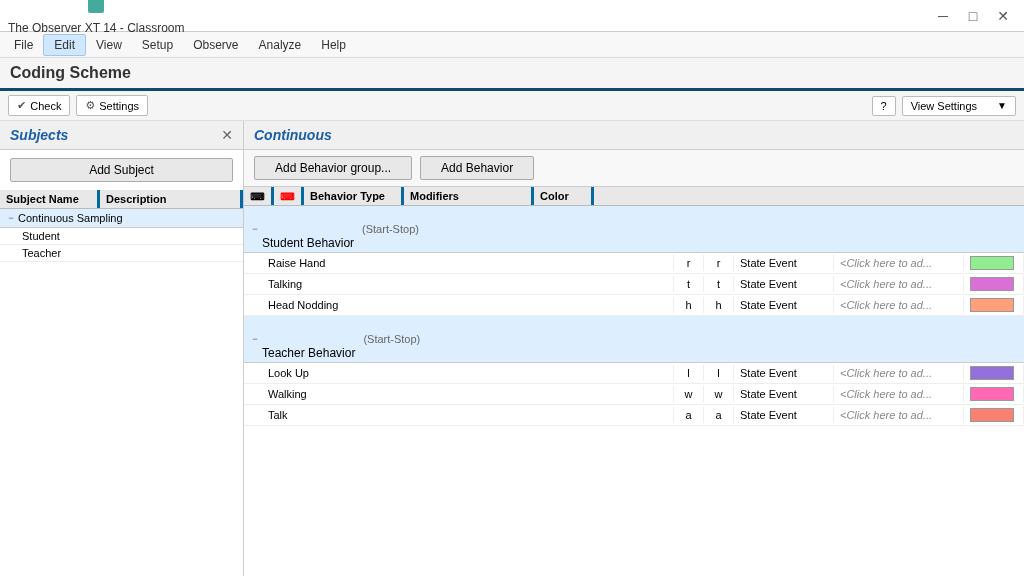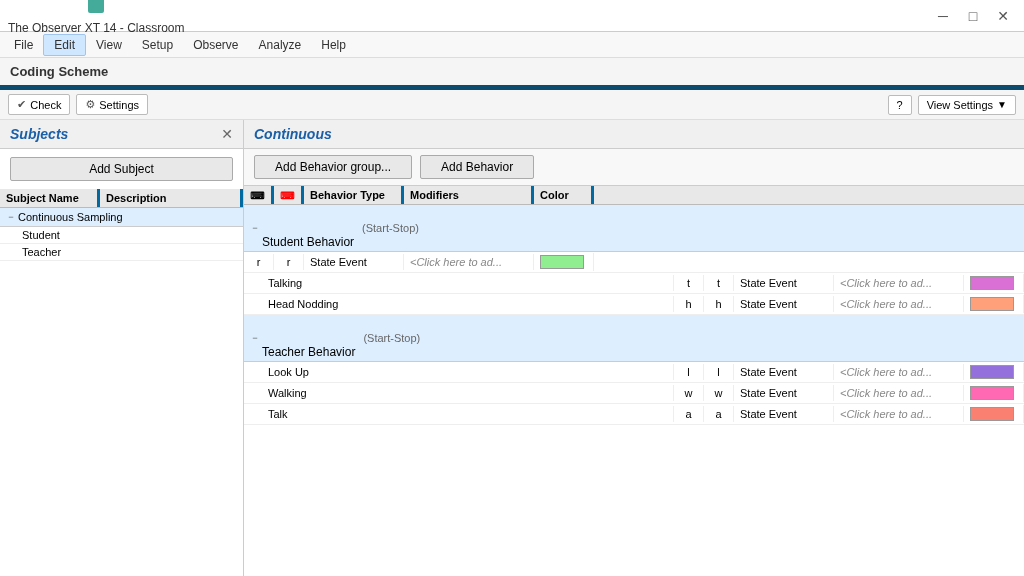--- a/index.html
+++ b/index.html
@@ -12,28 +12,28 @@
     .title-bar-title { font-size: 12px; color: #333; }
     .title-bar-controls { display: flex; gap: 4px; }
     .title-bar-btn { width: 26px; height: 20px; border: none; background: transparent; cursor: pointer; font-size: 14px; color: #555; display: flex; align-items: center; justify-content: center; }
 
     
     .menu-bar { display: flex; align-items: center; background: #f8f8f8; height: 26px; padding: 0 4px; border-bottom: 1px solid #ddd; }
     .menu-item { padding: 3px 10px; cursor: pointer; font-size: 12px; color: #333; border-radius: 2px; }
     .menu-item.active { background: #d0e8ff; border: 1px solid #a0c4f0; }
 
     
-    .coding-scheme-bar { background: #f5f5f5; padding: 6px 10px; border-bottom: 5px solid #0c4a6e; font-size: 13px; font-weight: bold; color: #333; }
+    .coding-scheme-bar { background: #f5f5f5; padding: 6px 10px; border-bottom: 3px solid #0c4a6e; font-size: 16px; font-weight: bold; color: #333; }
 
     
     .toolbar { display: flex; align-items: center; background: #f5f5f5; padding: 4px 8px; border-bottom: 1px solid #ddd; justify-content: space-between; }
     .toolbar-left { display: flex; align-items: center; gap: 6px; }
     .toolbar-right { display: flex; align-items: center; gap: 6px; }
     .toolbar-btn { display: flex; align-items: center; gap: 4px; padding: 3px 8px; background: #fff; border: 1px solid #bbb; border-radius: 2px; cursor: pointer; font-size: 11px; }
-    .view-settings-btn { display: flex; align-items: center; gap: 4px; padding: 3px 8px; background: #fff; border: 1px solid #bbb; border-radius: 2px; cursor: pointer; font-size: 11px; }
+    .view-settings-btn { display: flex; align-items: center; gap: 20px; padding: 3px 8px; background: #fff; border: 1px solid #bbb; border-radius: 2px; cursor: pointer; font-size: 11px; }
 
     
     .main-content { display: flex; height: calc(576px - 32px - 26px - 32px - 30px); }
 
     
     .left-panel { width: 244px; min-width: 244px; border-right: 1px solid #ccc; background: #fff; display: flex; flex-direction: column; }
     .panel-header { display: flex; align-items: center; justify-content: space-between; padding: 6px 10px; background: #f0f0f0; border-bottom: 1px solid #ccc; }
     .panel-title { font-size: 14px; font-style: italic; font-weight: bold; color: #1a5fa8; }
     .panel-close-btn { background: none; border: none; cursor: pointer; color: #666; font-size: 14px; }
     .add-subject-btn { margin: 8px 10px; padding: 4px 12px; background: #e8e8e8; border: 1px solid #aaa; border-radius: 2px; cursor: pointer; font-size: 12px; }
@@ -191,20 +191,21 @@
         <div class="beh-col-header beh-col-color">Color</div>
       </div>
 
       <div class="behavior-group-row">
         <span class="expand-icon">－</span>
         <span class="behavior-group-label">Student Behavior</span>
         <span class="behavior-group-type">(Start-Stop)</span>
       </div>
 
       <div class="behavior-row">
+        <div class="beh-cell beh-cell-name">Raise Hand</div>
         <div class="beh-cell beh-cell-key">r</div>
         <div class="beh-cell beh-cell-key">r</div>
         <div class="beh-cell beh-cell-type">State Event</div>
         <div class="beh-cell beh-cell-modifier">&lt;Click here to ad...</div>
         <div class="beh-cell beh-col-color">
           <div class="color-swatch color-green"></div>
         </div>
       </div>
 
       <div class="behavior-row">

